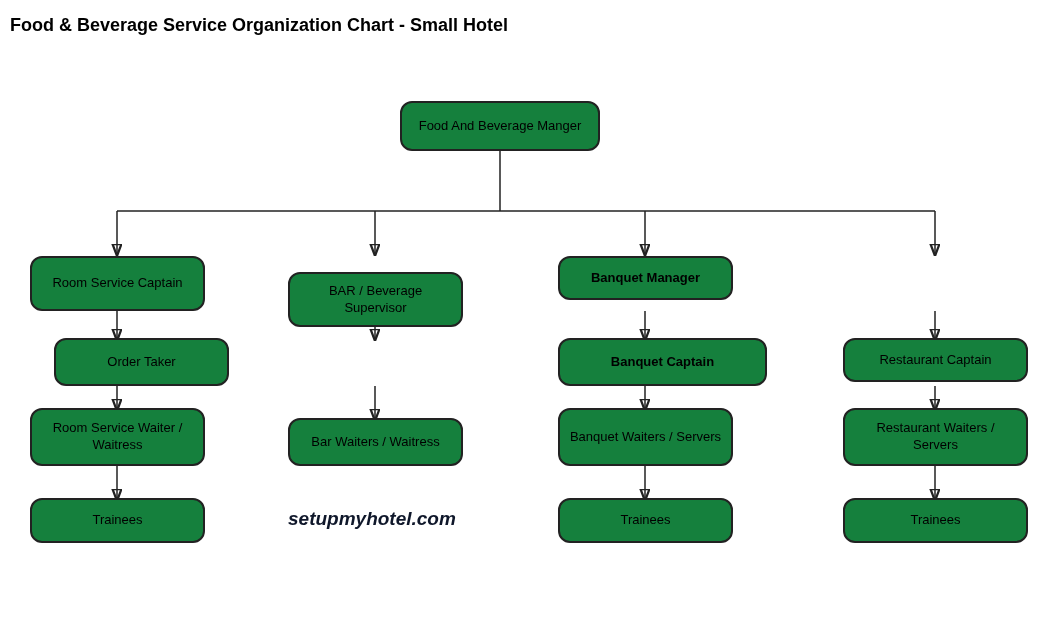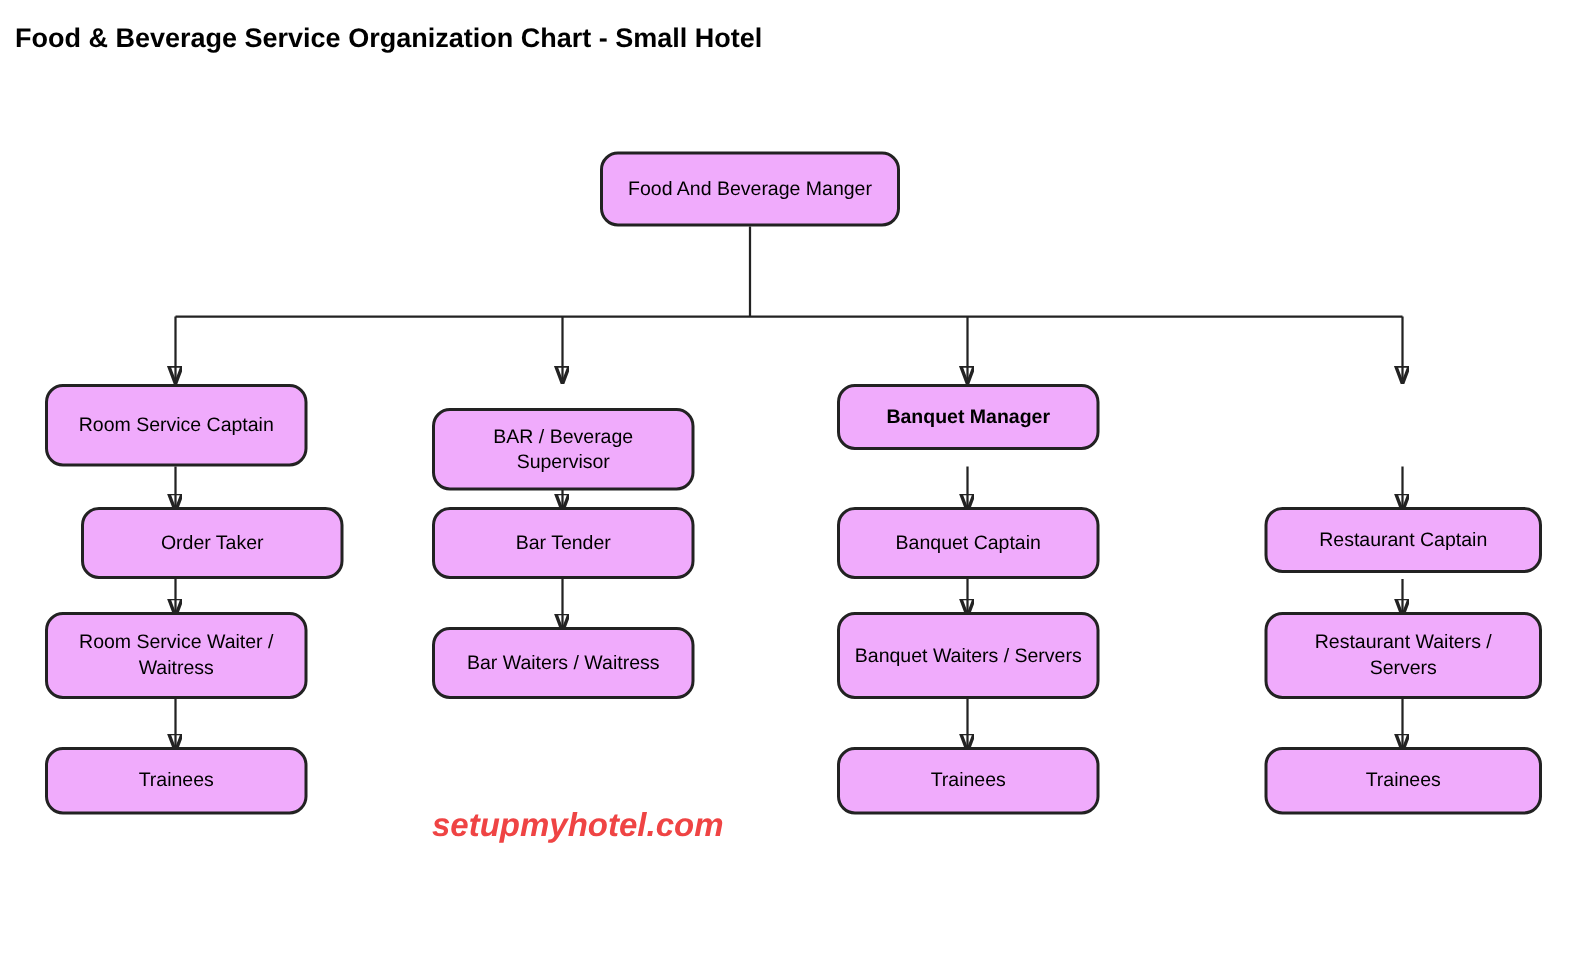--- a/index.html
+++ b/index.html
@@ -26,21 +26,21 @@
       margin-top: 5px;
     }
     .org-chart {
       position: relative;
       width: 100%;
     }
     .node {
       position: absolute;
       border: 2px solid #222;
       border-radius: 12px;
-      background: #f0abfc;
+      background: #15803d;
       display: flex;
       align-items: center;
       justify-content: center;
       text-align: center;
       padding: 20px 8px;
       line-height: 1.3;
       font-size: 13px;
     }
     svg.connectors {
       position: absolute;
@@ -50,25 +50,24 @@
       pointer-events: none;
       overflow: visible;
     }
     svg.connectors line, svg.connectors path, svg.connectors polyline {
       stroke: #222;
       stroke-width: 1.5;
       fill: none;
     }
     .watermark {
       position: absolute;
-      color: #ef4444;
-      font-size: 22px;
+      color: #0f172a;
+      font-size: 19px;
       font-weight: bold;
       font-style: italic;
-      margin-top: 29px;
     }
   </style>
 </head>
 <body>
 
 <div class="page">
   <div class="main-title">Food &amp; Beverage Service Organization Chart - Small Hotel</div>
 
   <div class="org-chart" style="position:relative; height:540px;">
 
@@ -116,25 +115,24 @@
     </svg>
 
     <div class="node" style="left:390px; top:55px; width:200px; height:50px;">Food And Beverage Manger</div>
 
     <div class="node" style="left:20px; top:210px; width:175px; height:55px;">Room Service Captain</div>
     <div class="node" style="left:20px; top:292px; width:175px; height:48px;margin-left:24px;">Order Taker</div>
     <div class="node" style="left:20px; top:362px; width:175px; height:58px;">Room Service Waiter / Waitress</div>
     <div class="node" style="left:20px; top:452px; width:175px; height:45px;">Trainees</div>
 
     <div class="node" style="left:278px; top:226px; width:175px; height:55px;">BAR / Beverage Supervisor</div>
-    <div class="node" style="left:278px; top:292px; width:175px; height:48px;">Bar Tender</div>
     <div class="node" style="left:278px; top:372px; width:175px; height:48px;">Bar Waiters / Waitress</div>
 
     <div class="node" style="left:548px; top:210px; width:175px; height:44px;font-weight:bold;">Banquet Manager</div>
-    <div class="node" style="left:548px; top:292px; width:175px; height:48px;">Banquet Captain</div>
+    <div class="node" style="left:548px; top:292px; width:209px; height:48px;font-weight:bold;">Banquet Captain</div>
     <div class="node" style="left:548px; top:362px; width:175px; height:58px;">Banquet Waiters / Servers</div>
     <div class="node" style="left:548px; top:452px; width:175px; height:45px;">Trainees</div>
 
     <div class="node" style="left:833px; top:292px; width:185px; height:33px;">Restaurant Captain</div>
     <div class="node" style="left:833px; top:362px; width:185px; height:58px;">Restaurant Waiters / Servers</div>
     <div class="node" style="left:833px; top:452px; width:185px; height:45px;">Trainees</div>
 
     <div class="watermark" style="left:278px; top:462px;">setupmyhotel.com</div>
 
   </div>

